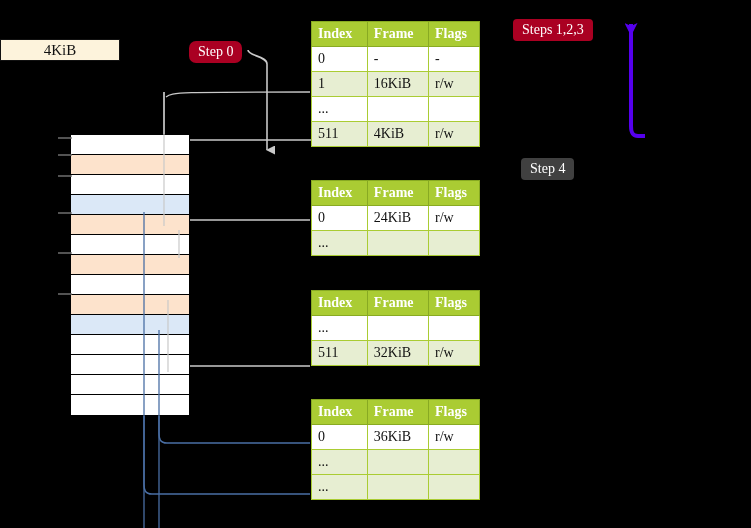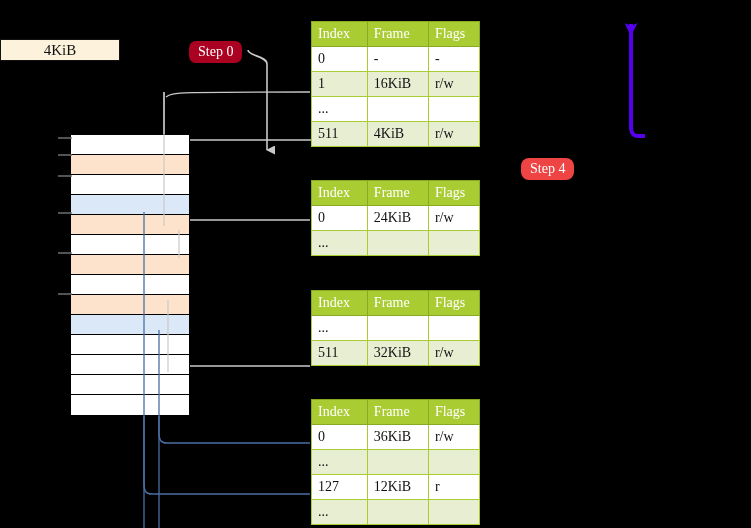--- a/index.html
+++ b/index.html
@@ -41,21 +41,21 @@
   .ptable{
     position:absolute;
     border-collapse:collapse;
     font-size:14px;
     background:#ffffff;
     box-sizing:border-box;
   }
   .ptable th{
     background:#aacc33;
     color:#ffffff;
-    font-weight:normal;
+    font-weight:bold;
     text-align:left;
     padding:2px 6px 3px 6px;
     border:1px solid #88aa22;
     font-size:14px;
     line-height:19px;
   }
   .ptable td{
     color:#111;
     text-align:left;
     padding:2px 6px 3px 6px;
@@ -180,23 +180,26 @@
       <line x1="164" y1="92" x2="164" y2="226"></line>
       <line x1="179" y1="230" x2="179" y2="258"></line>
       <line x1="168" y1="300" x2="168" y2="372"></line>
     </g>
   </svg>
 
   <div class="badge red" style="left: 189px; top: 41px; background: rgb(170, 0, 34); border-radius: 7px;">
     <span>Step 0</span>
   </div>
 
-
-
-  <div class="badge red" style="left: 521px; top: 158px; background: #ef4444; border-radius: 8px;">
+  <div class="badge red" style="left: 513px; top: 19px; background: rgb(170, 0, 34);">
+    <span>Steps 1,2,3</span>
+  </div>
+
+
+  <div class="badge red" style="left: 521px; top: 158px; background: #404040;">
     <span>Step 4</span>
   </div>
 
   <table class="ptable" style="left:311px;top:21px;width:169px;">
     <thead>
       <tr>
         <th class="col-index">Index</th>
         <th class="col-frame">Frame</th>
         <th class="col-flags">Flags</th>
       </tr>
@@ -281,25 +284,20 @@
       <tr>
         <td>0</td>
         <td>36KiB</td>
         <td>r/w</td>
       </tr>
       <tr class="alt">
         <td>...</td>
         <td></td>
         <td></td>
       </tr>
-      <tr>
-        <td>127</td>
-        <td>12KiB</td>
-        <td>r</td>
-      </tr>
       <tr class="alt">
         <td>...</td>
         <td></td>
         <td></td>
       </tr>
     </tbody>
   </table>
 
 </div>
 

